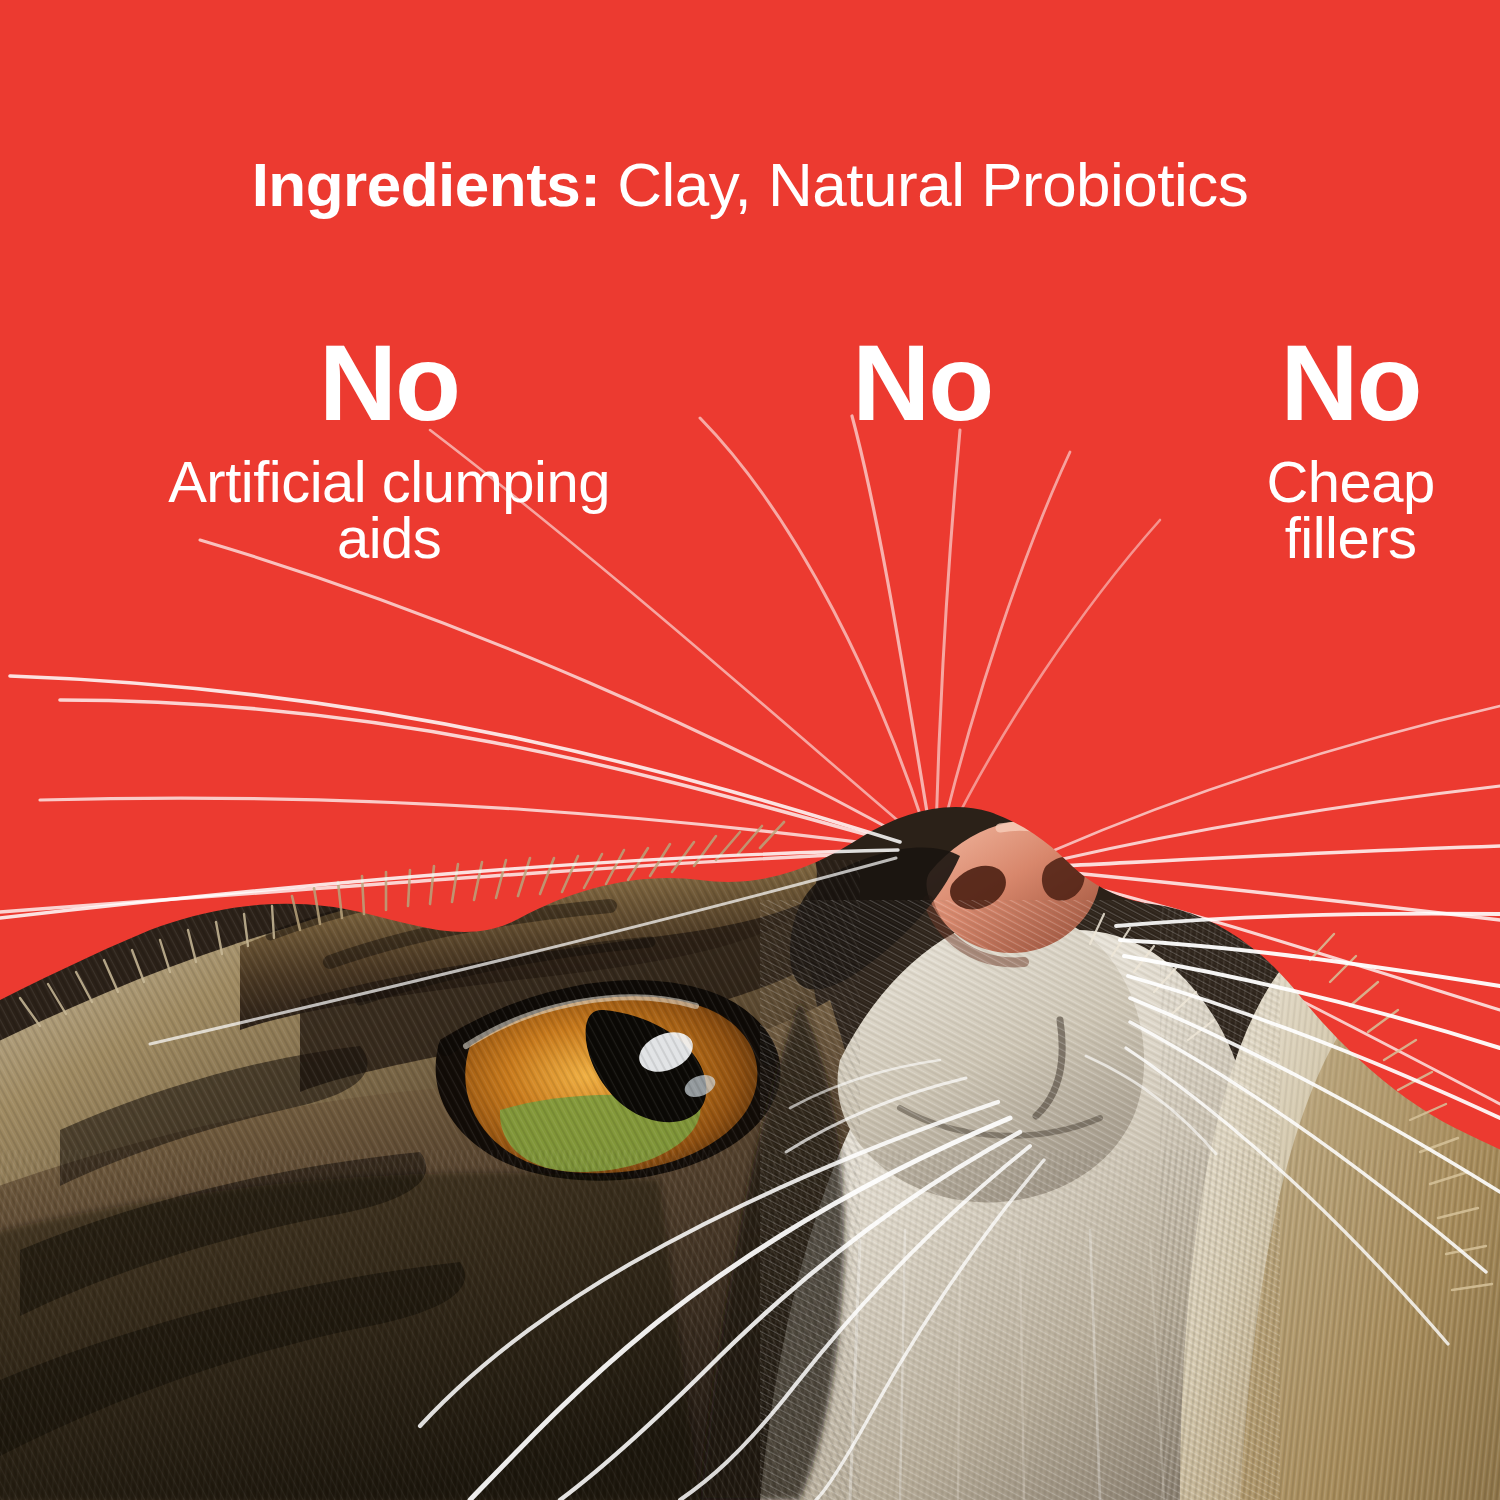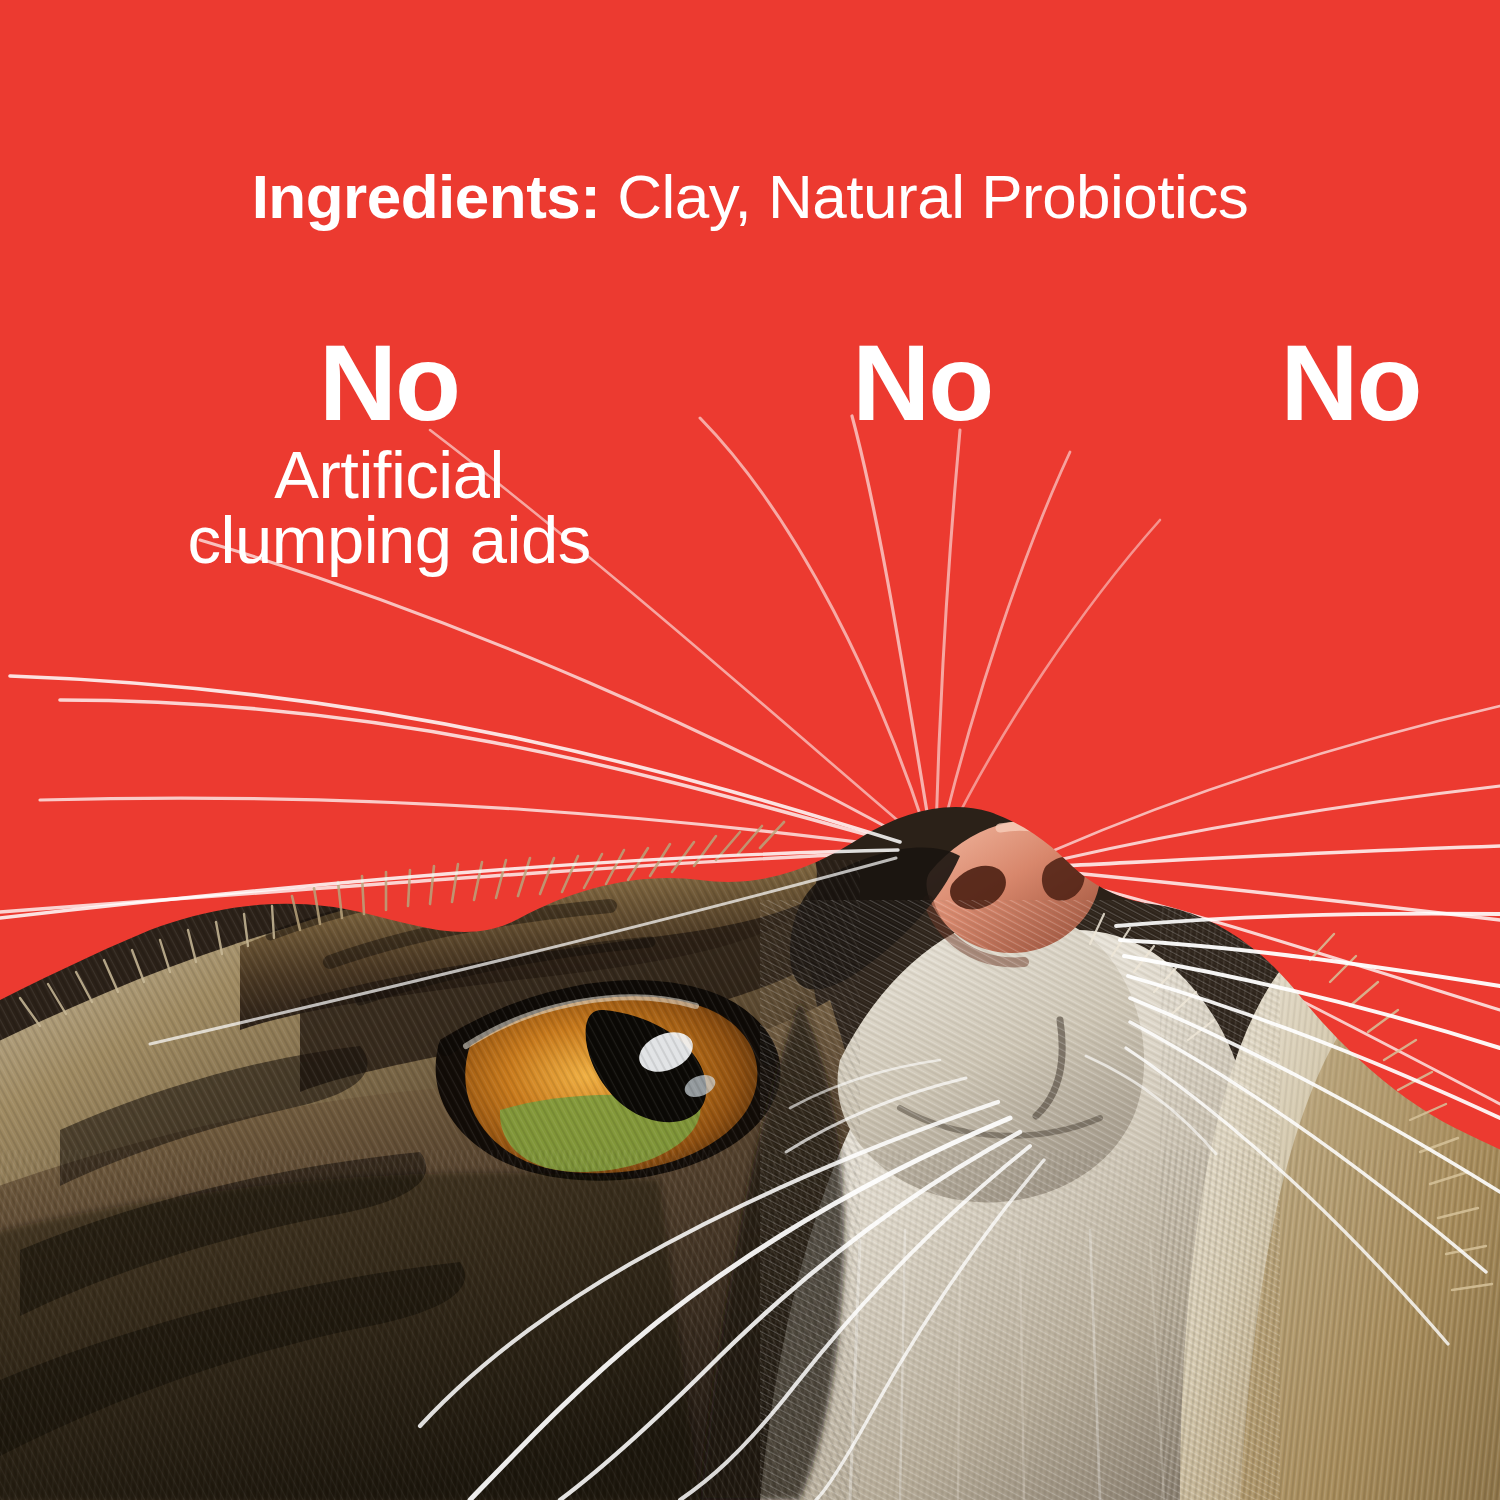--- a/index.html
+++ b/index.html
@@ -21,21 +21,21 @@
   #cat-photo {
     position:absolute;
     left:0; top:0;
     width:1500px; height:1500px;
     display:block;
   }
 
   
   #headline {
     position:absolute;
-    left:0; top:164px;
+    left:0; top:152px;
     width:1500px;
     text-align:center;
     color:#ffffff;
     font-size:62px;
     line-height:1.05;
     letter-spacing:-0.5px;
     white-space:nowrap;
     z-index:40;
   }
   #headline .bold { font-weight:bold; }
@@ -55,26 +55,26 @@
     text-align:center;
   }
   .claim-no {
     font-size:108px;
     font-weight:bold;
     line-height:0.98;
     letter-spacing:-2px;
     display:block;
   }
   .claim-text {
-    font-size:67px;
+    font-size:58px;
     font-weight:400;
     line-height:0.97;
     letter-spacing:-0.5px;
     display:block;
-    margin-top:6px;
+    margin-top:18px;
   }
 
   
   .claim-1 { width:470px; margin-left:155px; }
   .claim-2 { width:500px; margin-left:50px; }
   .claim-3 { width:300px; margin-left:30px; }
 </style>
 </head>
 <body>
 
@@ -471,17 +471,18 @@
       <span class="claim-no">No</span>
       <span class="claim-text">Artificial clumping aids</span>
     </div>
 
     <div class="claim claim-2">
       <span class="claim-no">No</span>
     </div>
 
     <div class="claim claim-3">
       <span class="claim-no">No</span>
+      <span class="claim-text">Cheap fillers</span>
     </div>
 
   </div>
 
 </div>
 
 </body></html>

